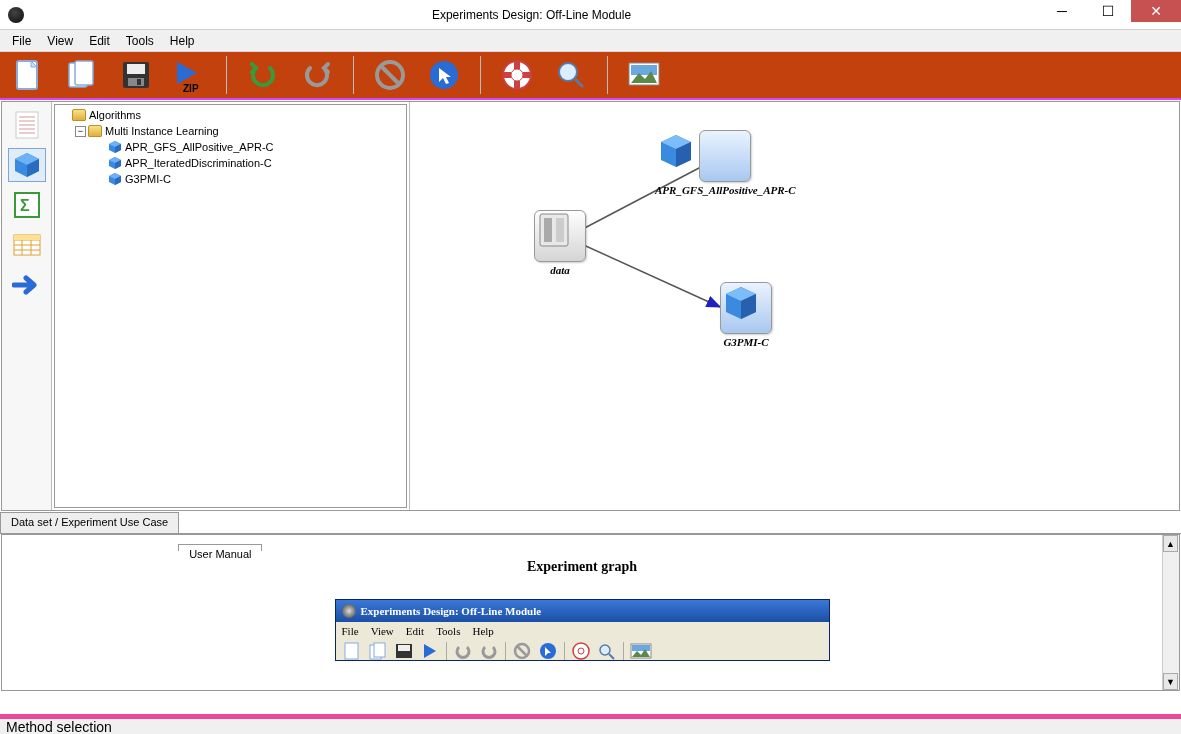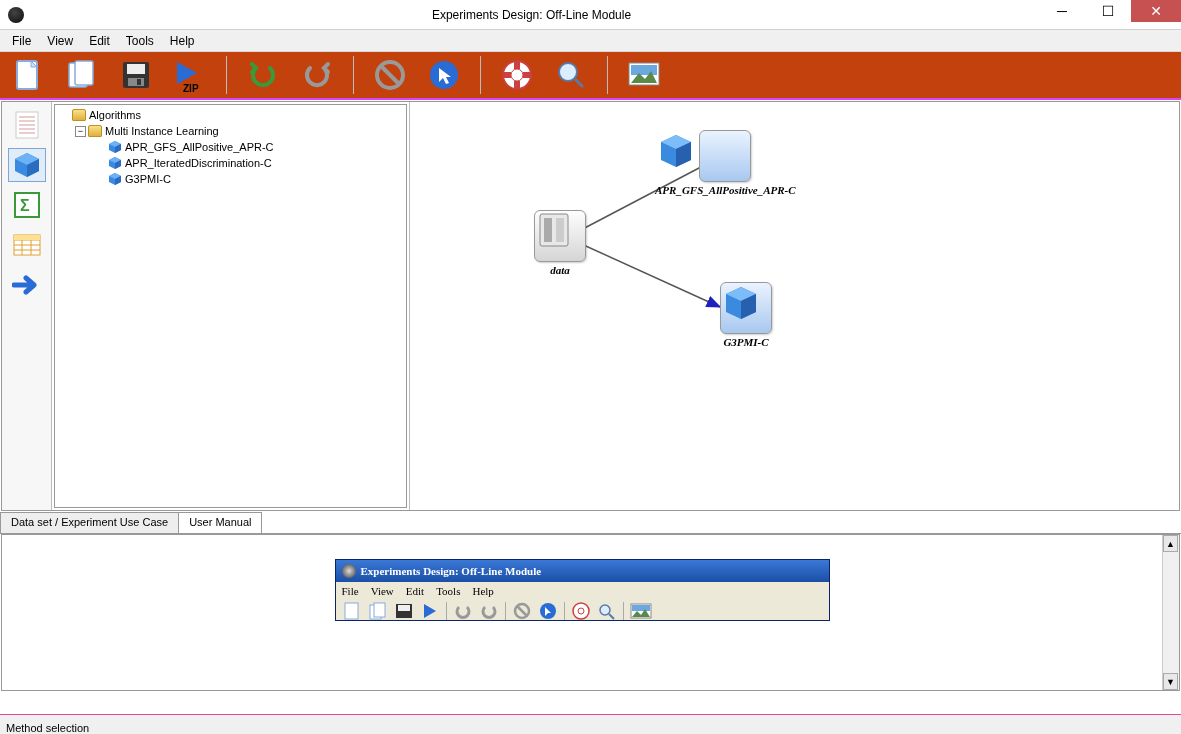--- a/index.html
+++ b/index.html
@@ -37,37 +37,37 @@
 
 .canvas { flex: 1; background: #fff; position: relative; }
 .canvas svg { position: absolute; top: 0; left: 0; width: 100%; height: 100%; pointer-events: none; }
 .node { position: absolute; text-align: center; }
 .node-icon { width: 52px; height: 52px; border: 1px solid #999; border-radius: 6px; background: linear-gradient(#fefefe, #d5d5d5); display: flex; align-items: center; justify-content: center; margin: 0 auto; box-shadow: 1px 1px 2px rgba(0,0,0,0.2); }
 .node-icon.cube { background: linear-gradient(#eaf3ff, #a8c8ef); }
 .node-label { font-family: Georgia, serif; font-style: italic; font-weight: bold; font-size: 11px; margin-top: 2px; white-space: nowrap; }
 
 .tabs-row { height: 22px; display: flex; border-bottom: 1px solid #999; margin-top: 1px; }
 .tab { padding: 3px 10px; border: 1px solid #999; border-bottom: none; background: #eee; font-size: 11px; margin-right: -1px; }
-.tab.active { background: #fff; position: relative; z-index: 1; }
+.tab.active { background: #fff; position: relative; z-index: 1; margin-top: 32px; }
 
 .manual-panel { height: 157px; border: 1px solid #999; border-top: 1px solid #999; margin: 0 1px; background: #fff; position: relative; display: flex; }
 .manual-content { flex: 1; padding: 24px 8px 0 8px; overflow: hidden; font-family: "Times New Roman", serif; font-size: 13px; }
 .manual-title { text-align: center; font-weight: bold; font-size: 14px; margin-bottom: 24px; }
 .manual-text { margin-bottom: 18px; }
 .manual-shot { width: 495px; height: 62px; margin: 0 auto; border: 1px solid #0a246a; background: #fff; overflow: hidden; }
 .ms-title { height: 22px; background: linear-gradient(#3b78d8, #1a4fa5); display: flex; align-items: center; padding-left: 6px; color: #fff; font-size: 11px; font-weight: bold; }
 .ms-title-icon { width: 14px; height: 14px; background: radial-gradient(circle, #ddd, #333); border-radius: 50%; margin-right: 5px; }
 .ms-menu { height: 18px; background: #ece9d8; display: flex; align-items: center; padding: 0 6px; gap: 12px; font-size: 11px; }
 .ms-tb { height: 22px; background: #ece9d8; display: flex; align-items: center; padding: 0 6px; gap: 6px; }
 .scroll-track { width: 17px; background: #f0f0f0; border-left: 1px solid #ccc; position: relative; }
 .scroll-arrow { width: 15px; height: 17px; background: #e8e8e8; border: 1px solid #aaa; display: flex; align-items: center; justify-content: center; font-size: 9px; position: absolute; left: 0; }
 .scroll-arrow.up { top: 0; }
 .scroll-arrow.down { bottom: 0; }
 
-.statusbar { height: 20px; background: #f0f0f0; border-top: 1px solid #ec4899; display: flex; align-items: flex-end; padding: 0 6px; font-size: 11px; position: absolute; bottom: 0; left: 0; right: 0; }
+.statusbar { height: 20px; background: #f0f0f0; border-top: 5px solid #ec4899; display: flex; align-items: center; padding: 0 6px; font-size: 14px; position: absolute; bottom: 0; left: 0; right: 0; }
 </style>
 </head>
 <body>
 
 <div class="titlebar">
   <div class="titlebar-icon"></div>
   <div class="titlebar-title">Experiments Design: Off-Line Module</div>
   <div class="titlebar-btns">
     <div class="titlebar-btn">─</div>
     <div class="titlebar-btn">☐</div>
@@ -288,20 +288,21 @@
   </div>
 </div>
 
 <div class="tabs-row">
   <div class="tab">Data set / Experiment Use Case</div>
   <div class="tab active">User Manual</div>
 </div>
 
 <div class="manual-panel">
   <div class="manual-content">
+    <div class="manual-title">Experiment graph</div>
     <div class="manual-shot">
       <div class="ms-title">
         <div class="ms-title-icon"></div>
         <span>Experiments Design: Off-Line Module</span>
       </div>
       <div class="ms-menu">
         <span>File</span>
         <span>View</span>
         <span>Edit</span>
         <span>Tools</span>

